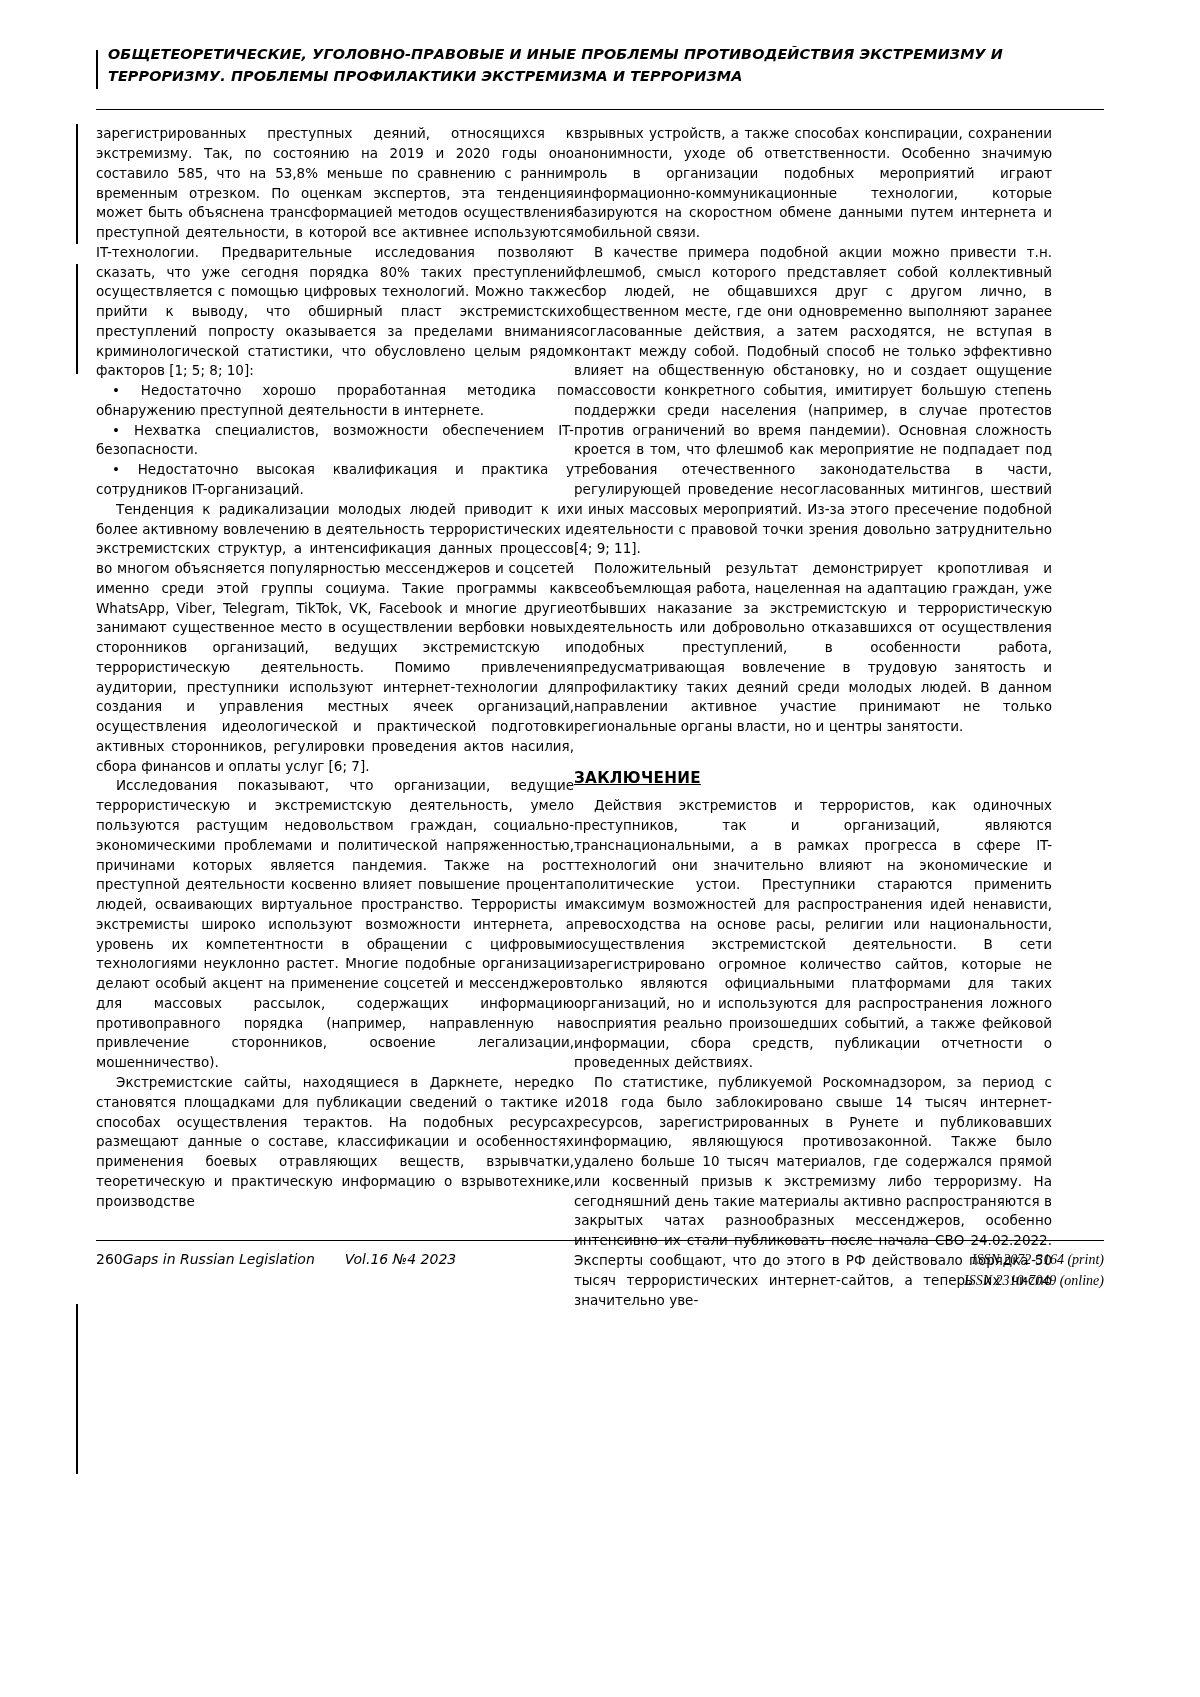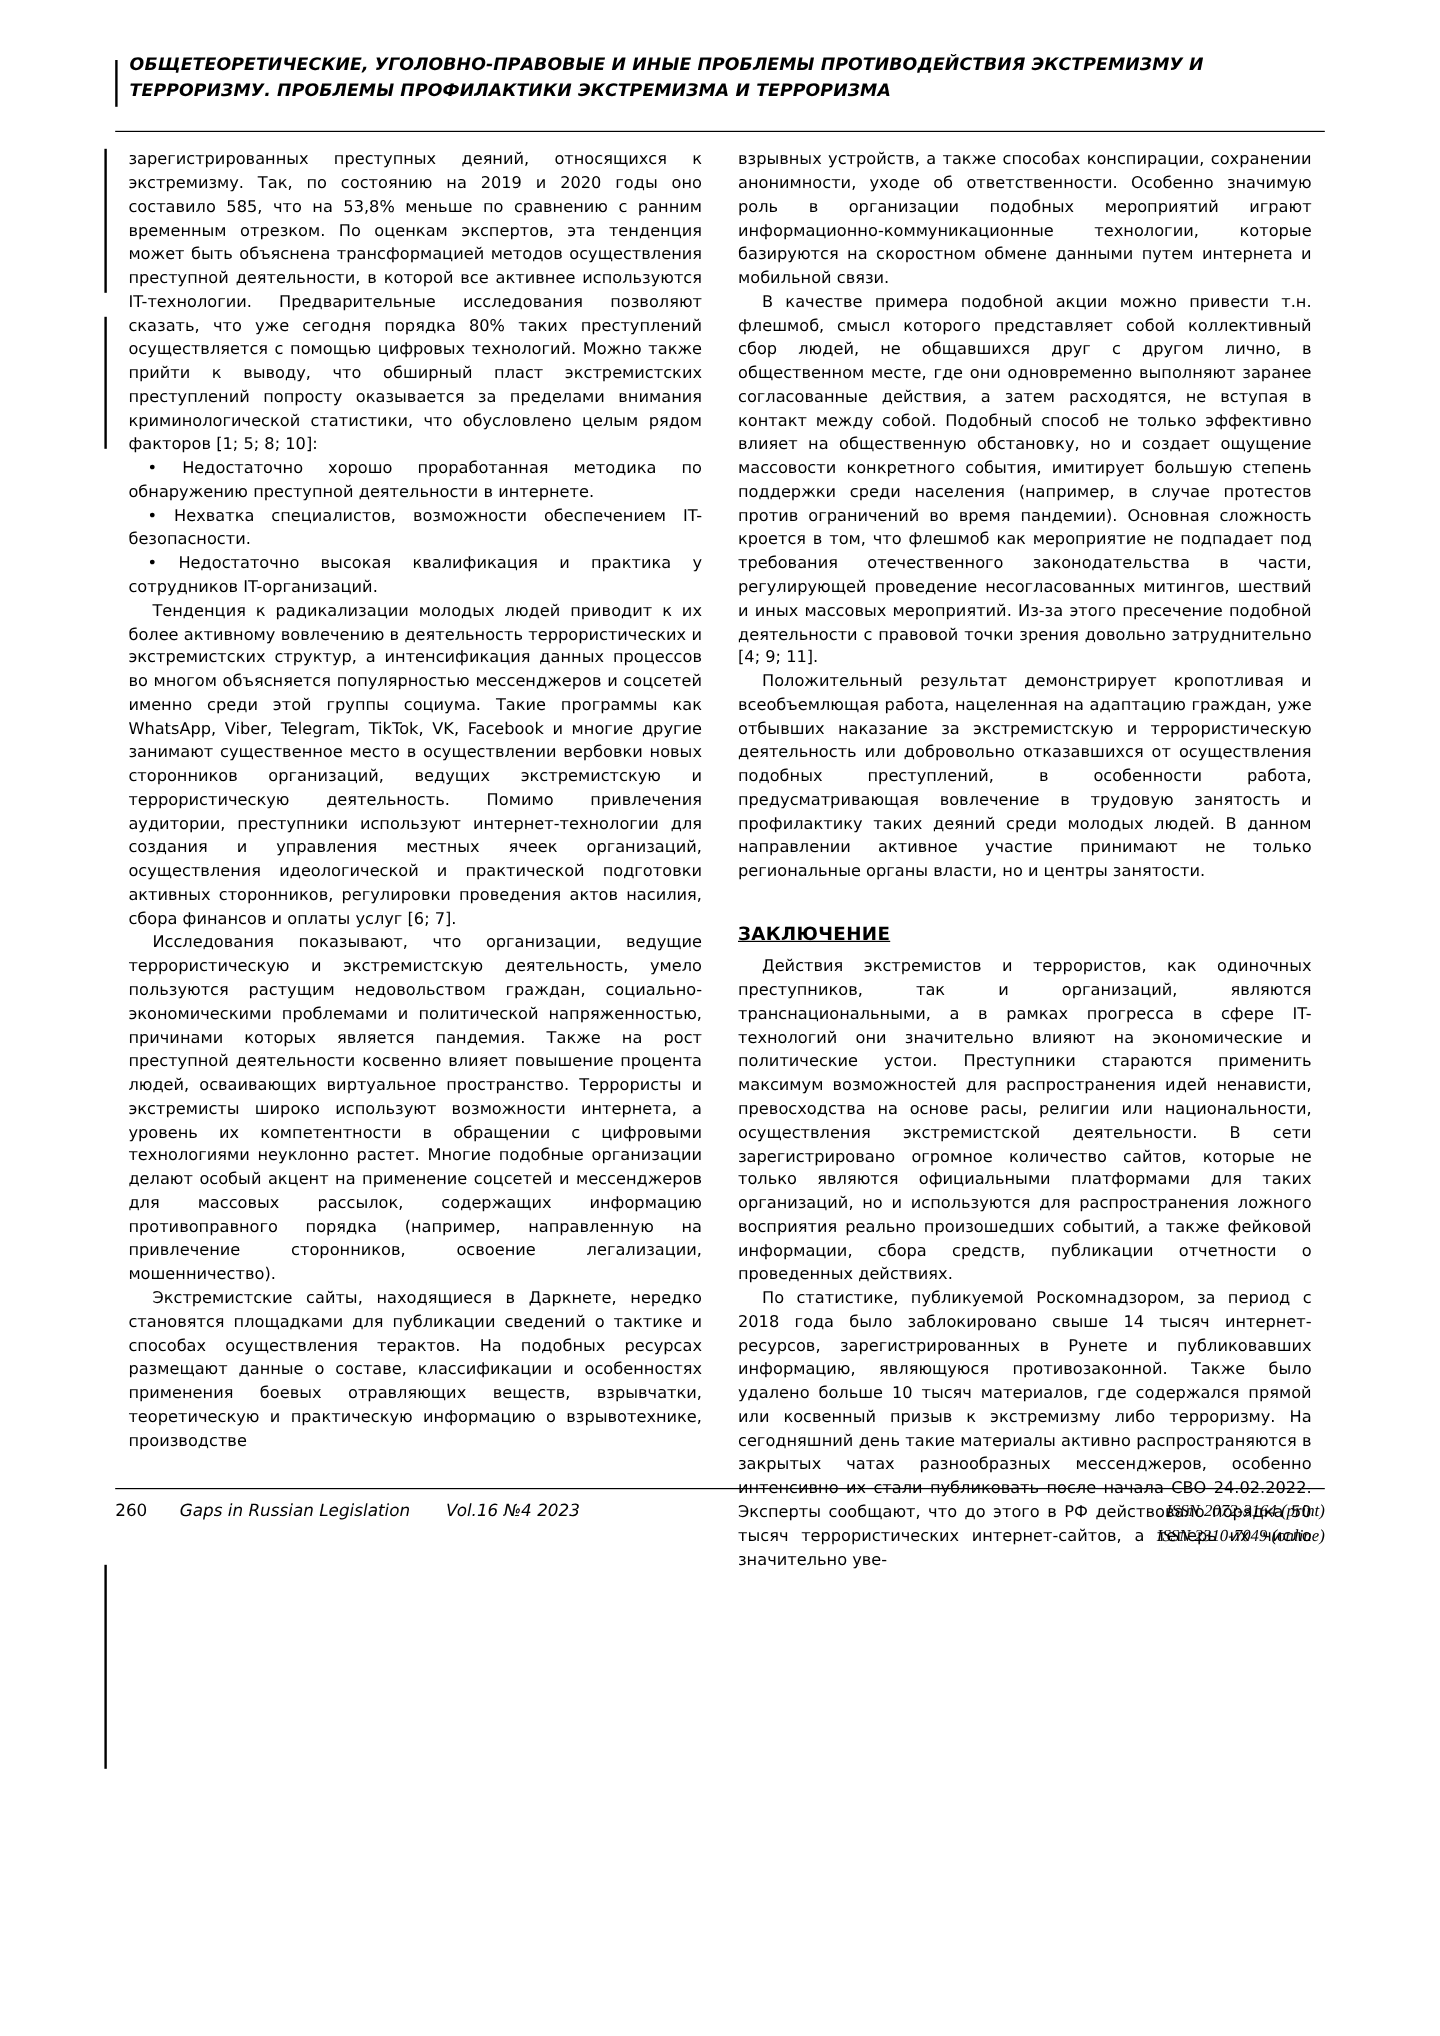--- a/index.html
+++ b/index.html
@@ -53,23 +53,21 @@
   .header-rule-h {
     margin-top: 10px;
     border-top: 1.6px solid #000;
     width: 100%;
   }
 
   
   .columns {
     margin-top: 14px;
     display: flex;
-    gap: 30px;
     position: relative;
-    justify-content: center;
   }
   .col {
     width: 478px;
     position: relative;
   }
   .col p, .col ul {
     margin: 0;
   }
   .txt {
     font-family: "DejaVu Sans", sans-serif;
@@ -117,21 +115,21 @@
   .footer-row {
     display: flex;
     align-items: flex-start;
     font-style: italic;
     font-size: 14px;
     line-height: 1.5;
   }
   .footer-left {
     flex: 0 0 auto;
     display: flex;
-    gap: 27px;
+    gap: 0;
   }
   .footer-page { font-style: normal; }
   .footer-center {
     flex: 1 1 auto;
     text-align: left;
     padding-left: 30px;
   }
   .footer-right {
     flex: 0 0 auto;
     text-align: right;

